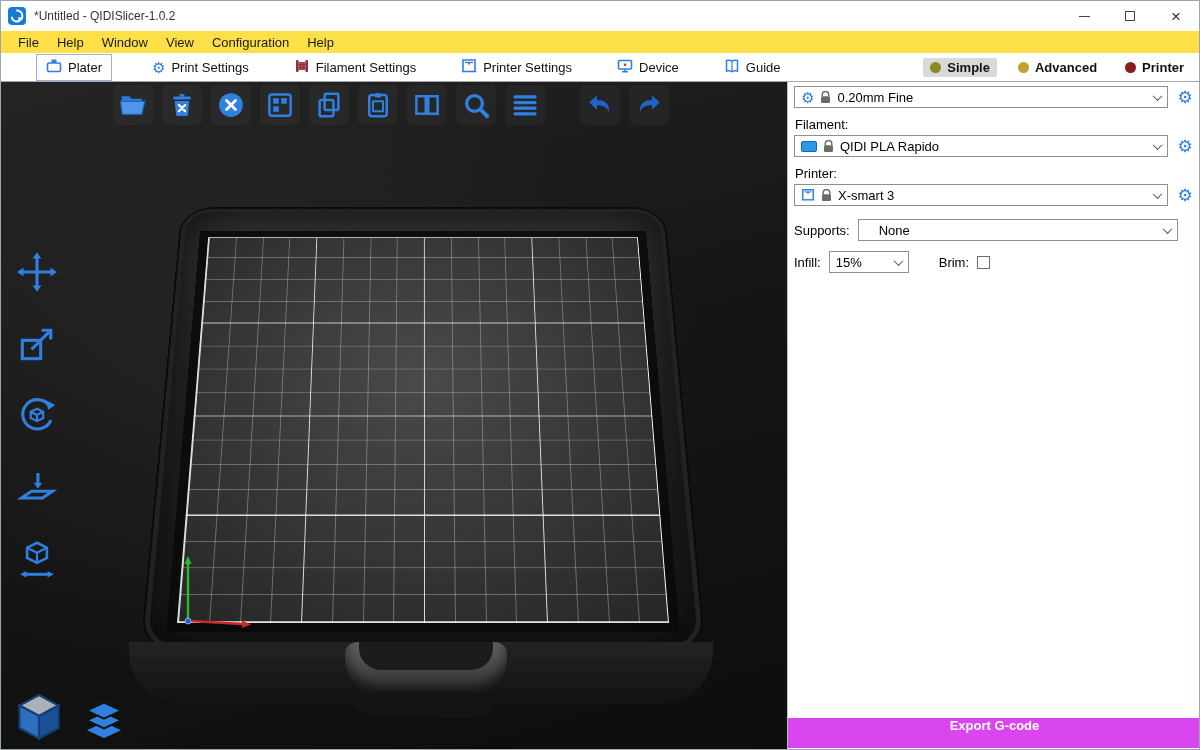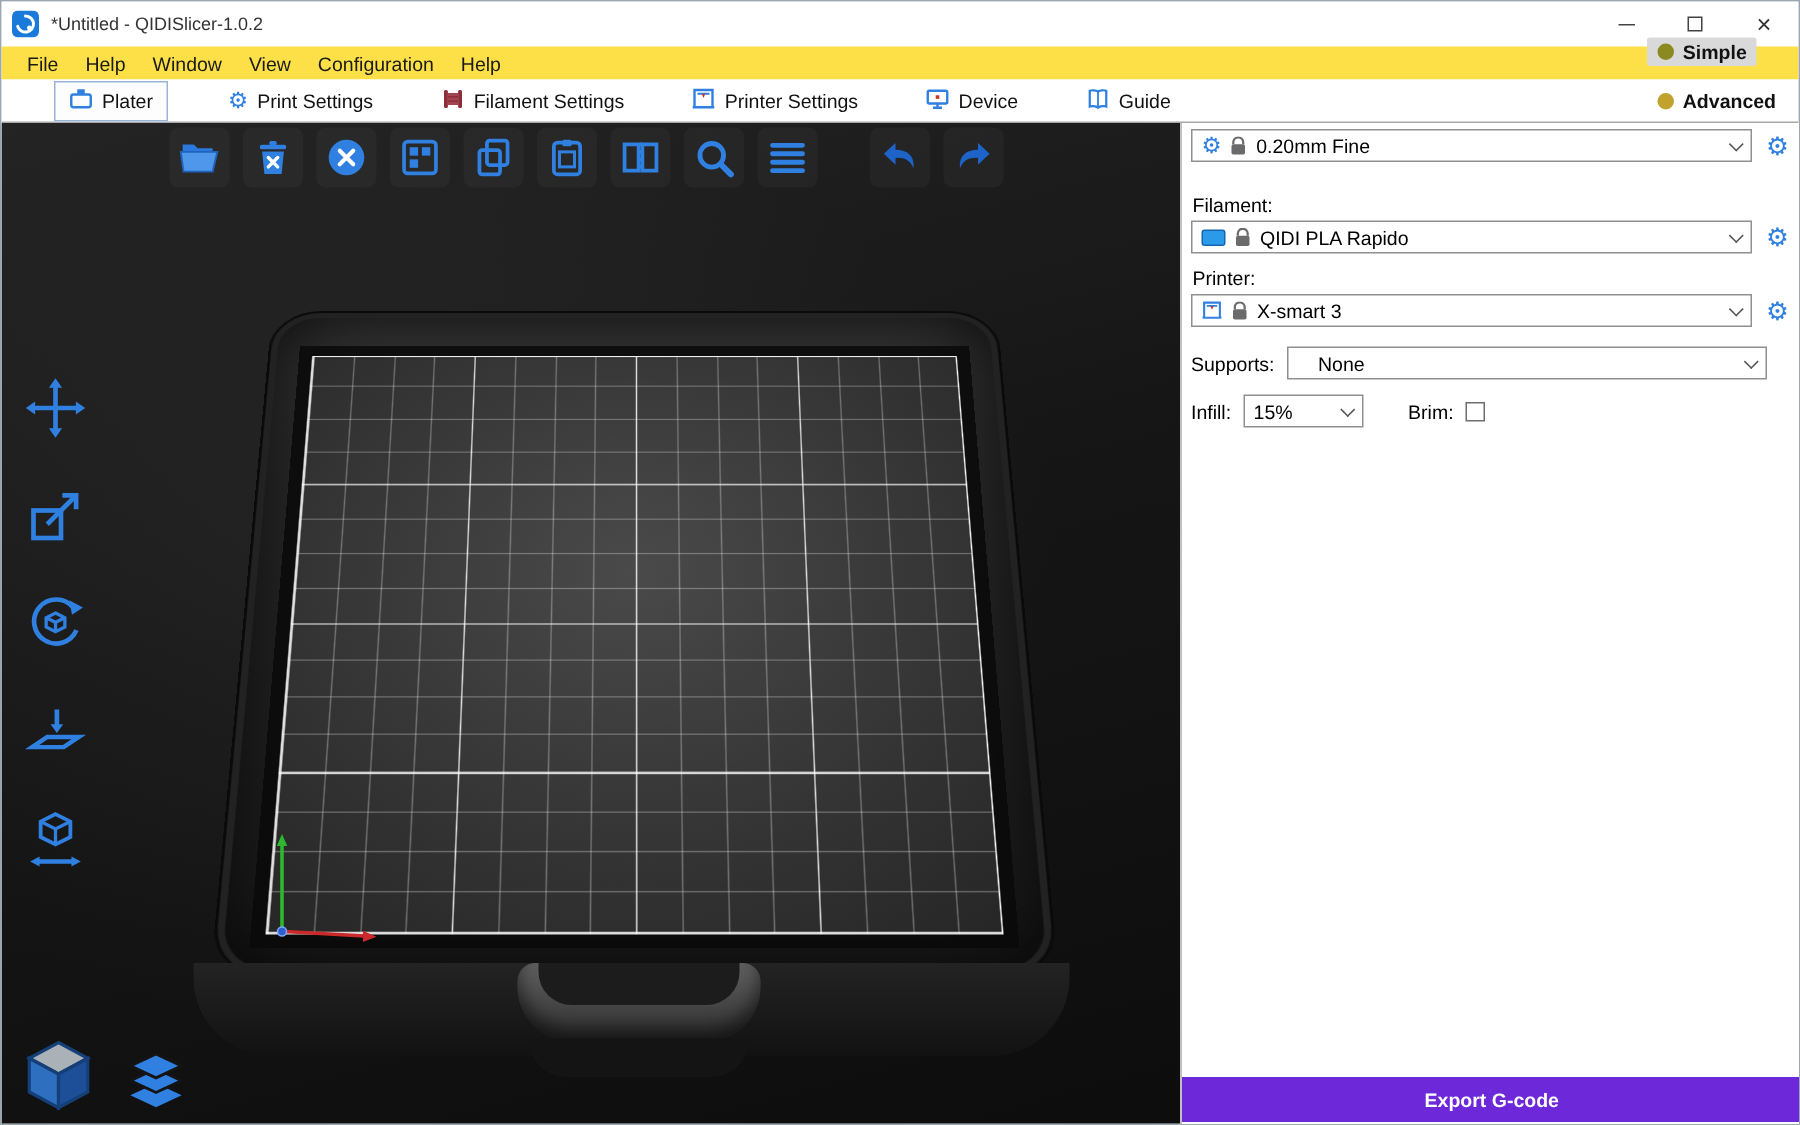--- a/index.html
+++ b/index.html
@@ -18,21 +18,21 @@
   .glyph-min { width:11px; height:1px; background:#444; }
   .glyph-max { width:10px; height:10px; border:1px solid #444; }
   .glyph-close { font-size:17px; line-height:1; color:#333; }
 
   .menubar { position:absolute; top:30px; left:0; right:0; height:22px; display:flex; align-items:center; padding-left:8px; font-size:13px; color:#1a1a1a; background:#fde047; }
   .menu-item { padding:2px 9px; cursor:default; }
 
   .tabbar { position:absolute; top:52px; left:0; right:0; height:29px; display:flex; align-items:center; padding:0 8px; border-bottom:1px solid #a8a8a8; font-size:13px; color:#111; background:#fff; }
   .tab { display:flex; align-items:center; gap:6px; padding:3px 9px; white-space:nowrap;margin-left:27px; }
   .tab.active { border:1px solid #9ab4d6; background:#fdfdfd; margin-right:4px; }
-  .modes { margin-left:auto; display:flex; align-items:flex-start; gap:14px; font-weight:bold;flex-direction:column; }
+  .modes { margin-left:auto; display:flex; align-items:center; gap:14px; font-weight:bold; }
   .mode { display:flex; align-items:center; gap:6px; padding:2px 7px; border-radius:2px; }
   .mode.active { background:#d9d9d9; }
   .mode-dot { width:11px; height:11px; border-radius:50%; }
 
   
   .viewport { position:absolute; top:81px; left:0; width:786px; height:669px; overflow:hidden;
     background:
       radial-gradient(ellipse at 35% 45%, rgba(90,90,90,.18) 0%, rgba(0,0,0,0) 60%),
       linear-gradient(165deg,#242424 0%,#161616 45%,#0d0d0d 100%);
   }
@@ -76,21 +76,21 @@
   .caret { margin-left:auto; width:7px; height:7px; border-right:1.5px solid #555; border-bottom:1.5px solid #555; transform:rotate(45deg) translate(-1px,-1px); flex:none; }
   .gear-glyph { color:#2f80e0; font-size:15px; line-height:1; }
   .gearbtn { font-size:17px; color:#2f80e0; width:20px; text-align:center; line-height:1; }
   .swatch { width:16px; height:11px; border:1px solid #1666ad; border-radius:2px; flex:none; }
   .supports-row { display:flex; align-items:center; margin-top:13px; gap:8px; }
   .supports-row .combo { margin-right:17px; }
   .infill-row { display:flex; align-items:center; margin-top:10px; gap:8px; }
   .combo.small { flex:0 0 80px; }
   .brim-label { margin-left:22px; }
   .checkbox { width:13px; height:13px; border:1px solid #6e6e6e; background:#fff; flex:none; }
-  .export-btn { position:absolute; left:0; right:0; bottom:3px; height:30px; background:#6d28d9; color:#fff; font-weight:bold; font-size:13px; display:flex; align-items:center; justify-content:center; cursor:pointer; }
+  .export-btn { position:absolute; left:0; right:0; bottom:3px; height:30px; background:#d946ef; color:#fff; font-weight:bold; font-size:13px; display:flex; justify-content:center; cursor:pointer; }
 </style>
 </head>
 <body>
 
 <div class="titlebar">
   <span class="app-icon">
     <svg width="18" height="18" viewBox="0 0 18 18">
         <rect width="18" height="18" rx="4" fill="#1a7ad9"></rect>
         <path d="M9 3.6a5.4 5.4 0 1 1-5.2 7" fill="none" stroke="#fff" stroke-width="2" stroke-linecap="round"></path>
         <circle cx="11.6" cy="11.6" r="1.6" fill="#fff"></circle>
@@ -342,21 +342,21 @@
         <svg width="11" height="13" viewBox="0 0 11 13">
             <path d="M2.2 5.2V3.8a3.3 3.3 0 0 1 6.6 0v1.4" fill="none" stroke="#6b6b6b" stroke-width="1.5"></path>
             <rect x="1" y="5.2" width="9" height="6.8" rx="1.2" fill="#6b6b6b"></rect>
           </svg>
         <span class="val">0.20mm Fine</span>
         <span class="caret"></span>
       </div>
       <span class="gearbtn"><span>⚙</span></span>
     </div>
 
-    <div class="sb-label" style="margin-top:21px">Filament:</div>
+    <div class="sb-label" style="margin-top:9px">Filament:</div>
     <div class="preset-row">
       <div class="combo">
         <span class="swatch" style="background: rgb(43, 154, 232);"></span>
         <svg width="11" height="13" viewBox="0 0 11 13">
             <path d="M2.2 5.2V3.8a3.3 3.3 0 0 1 6.6 0v1.4" fill="none" stroke="#6b6b6b" stroke-width="1.5"></path>
             <rect x="1" y="5.2" width="9" height="6.8" rx="1.2" fill="#6b6b6b"></rect>
           </svg>
         <span class="val">QIDI PLA Rapido</span>
         <span class="caret"></span>
       </div>

